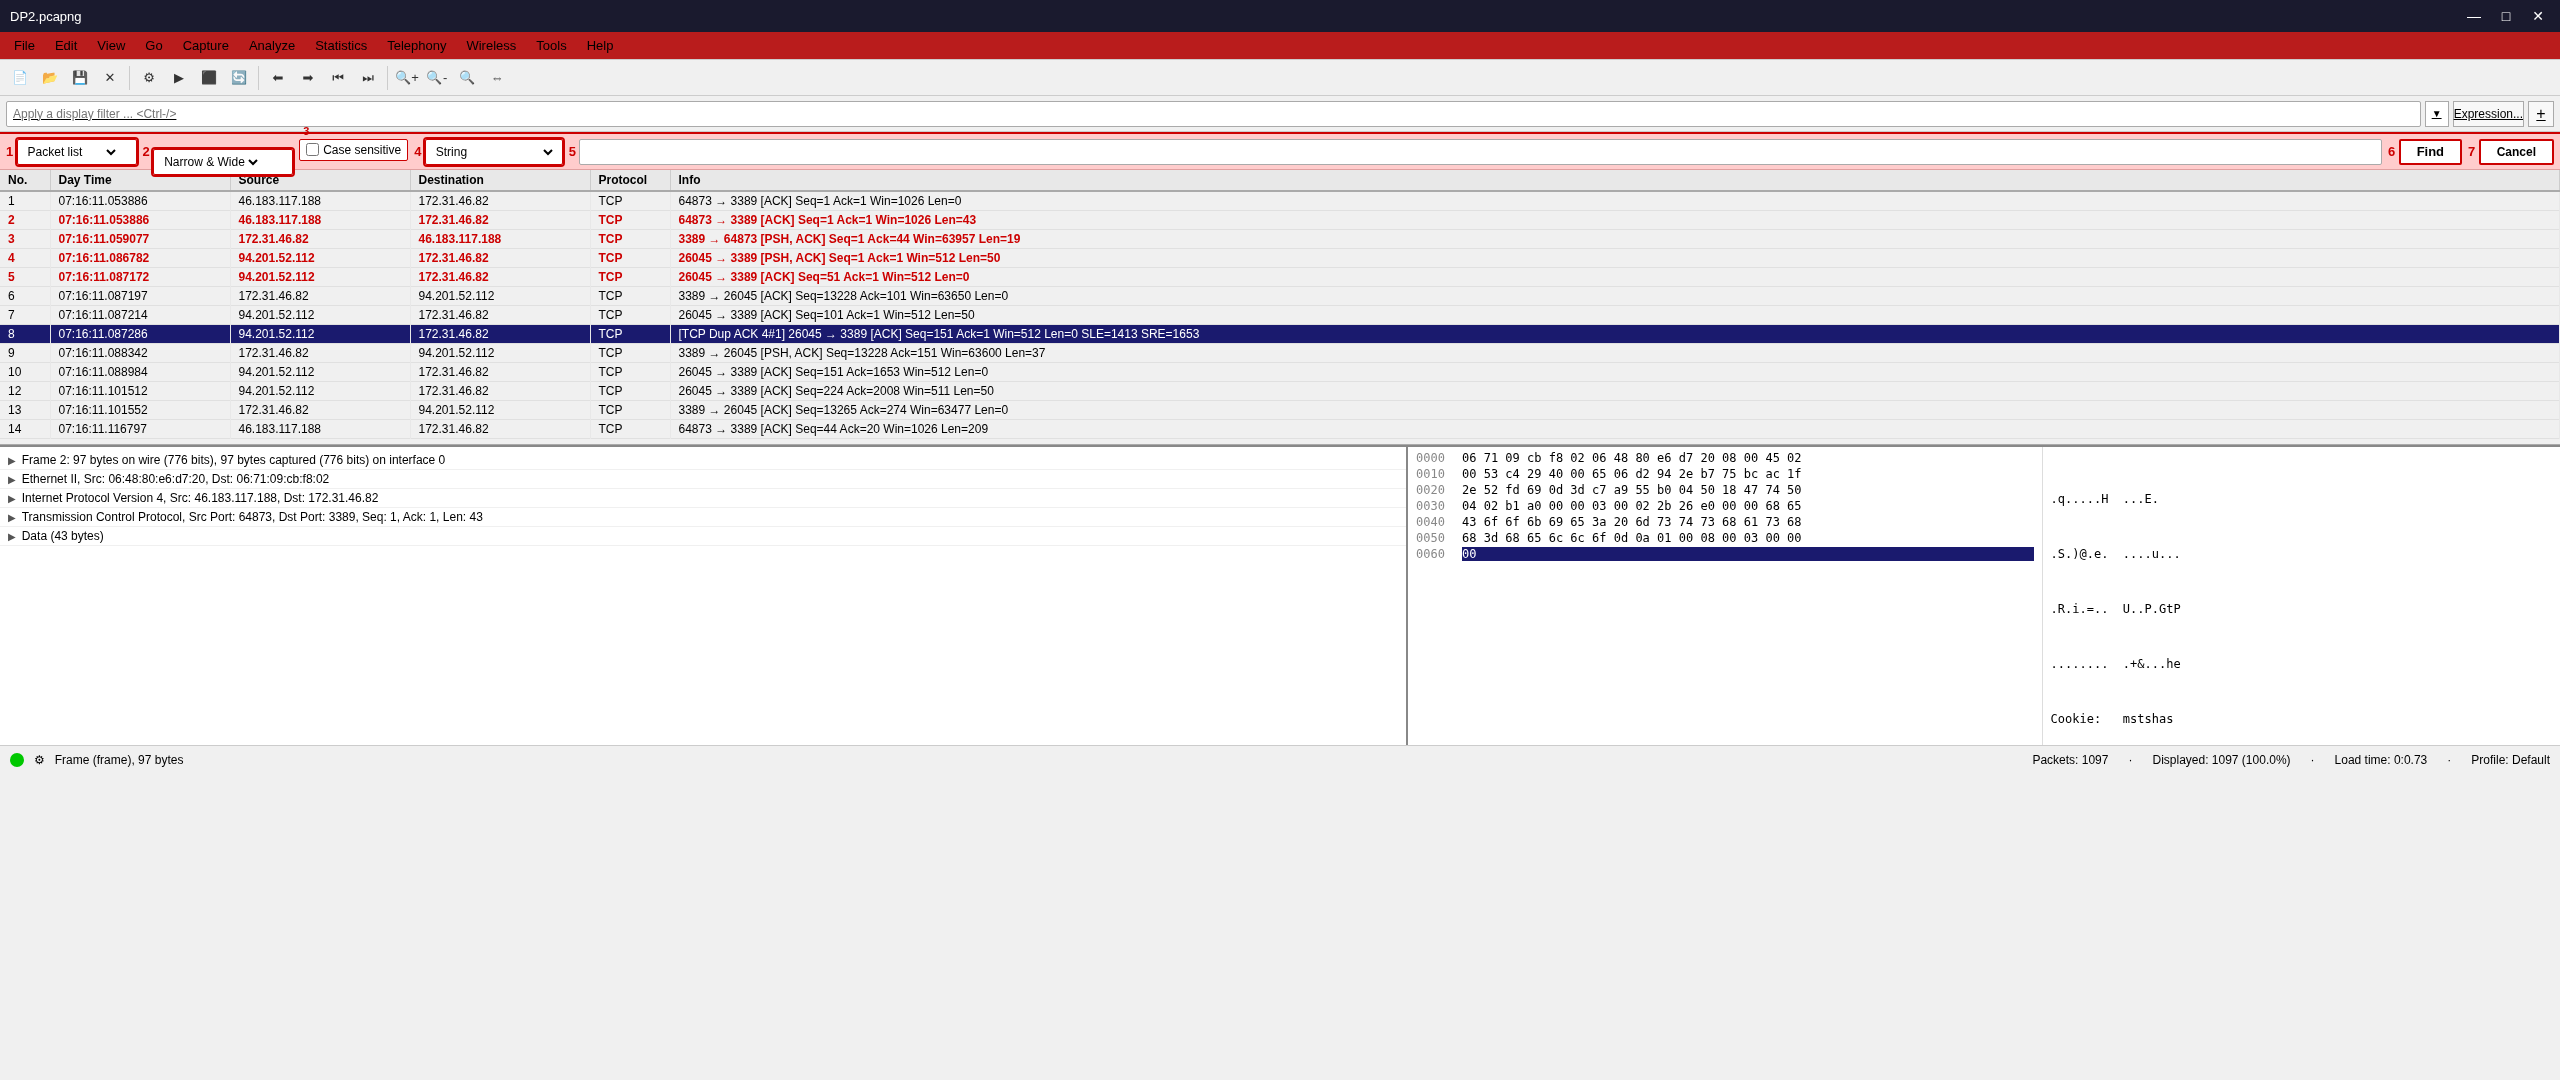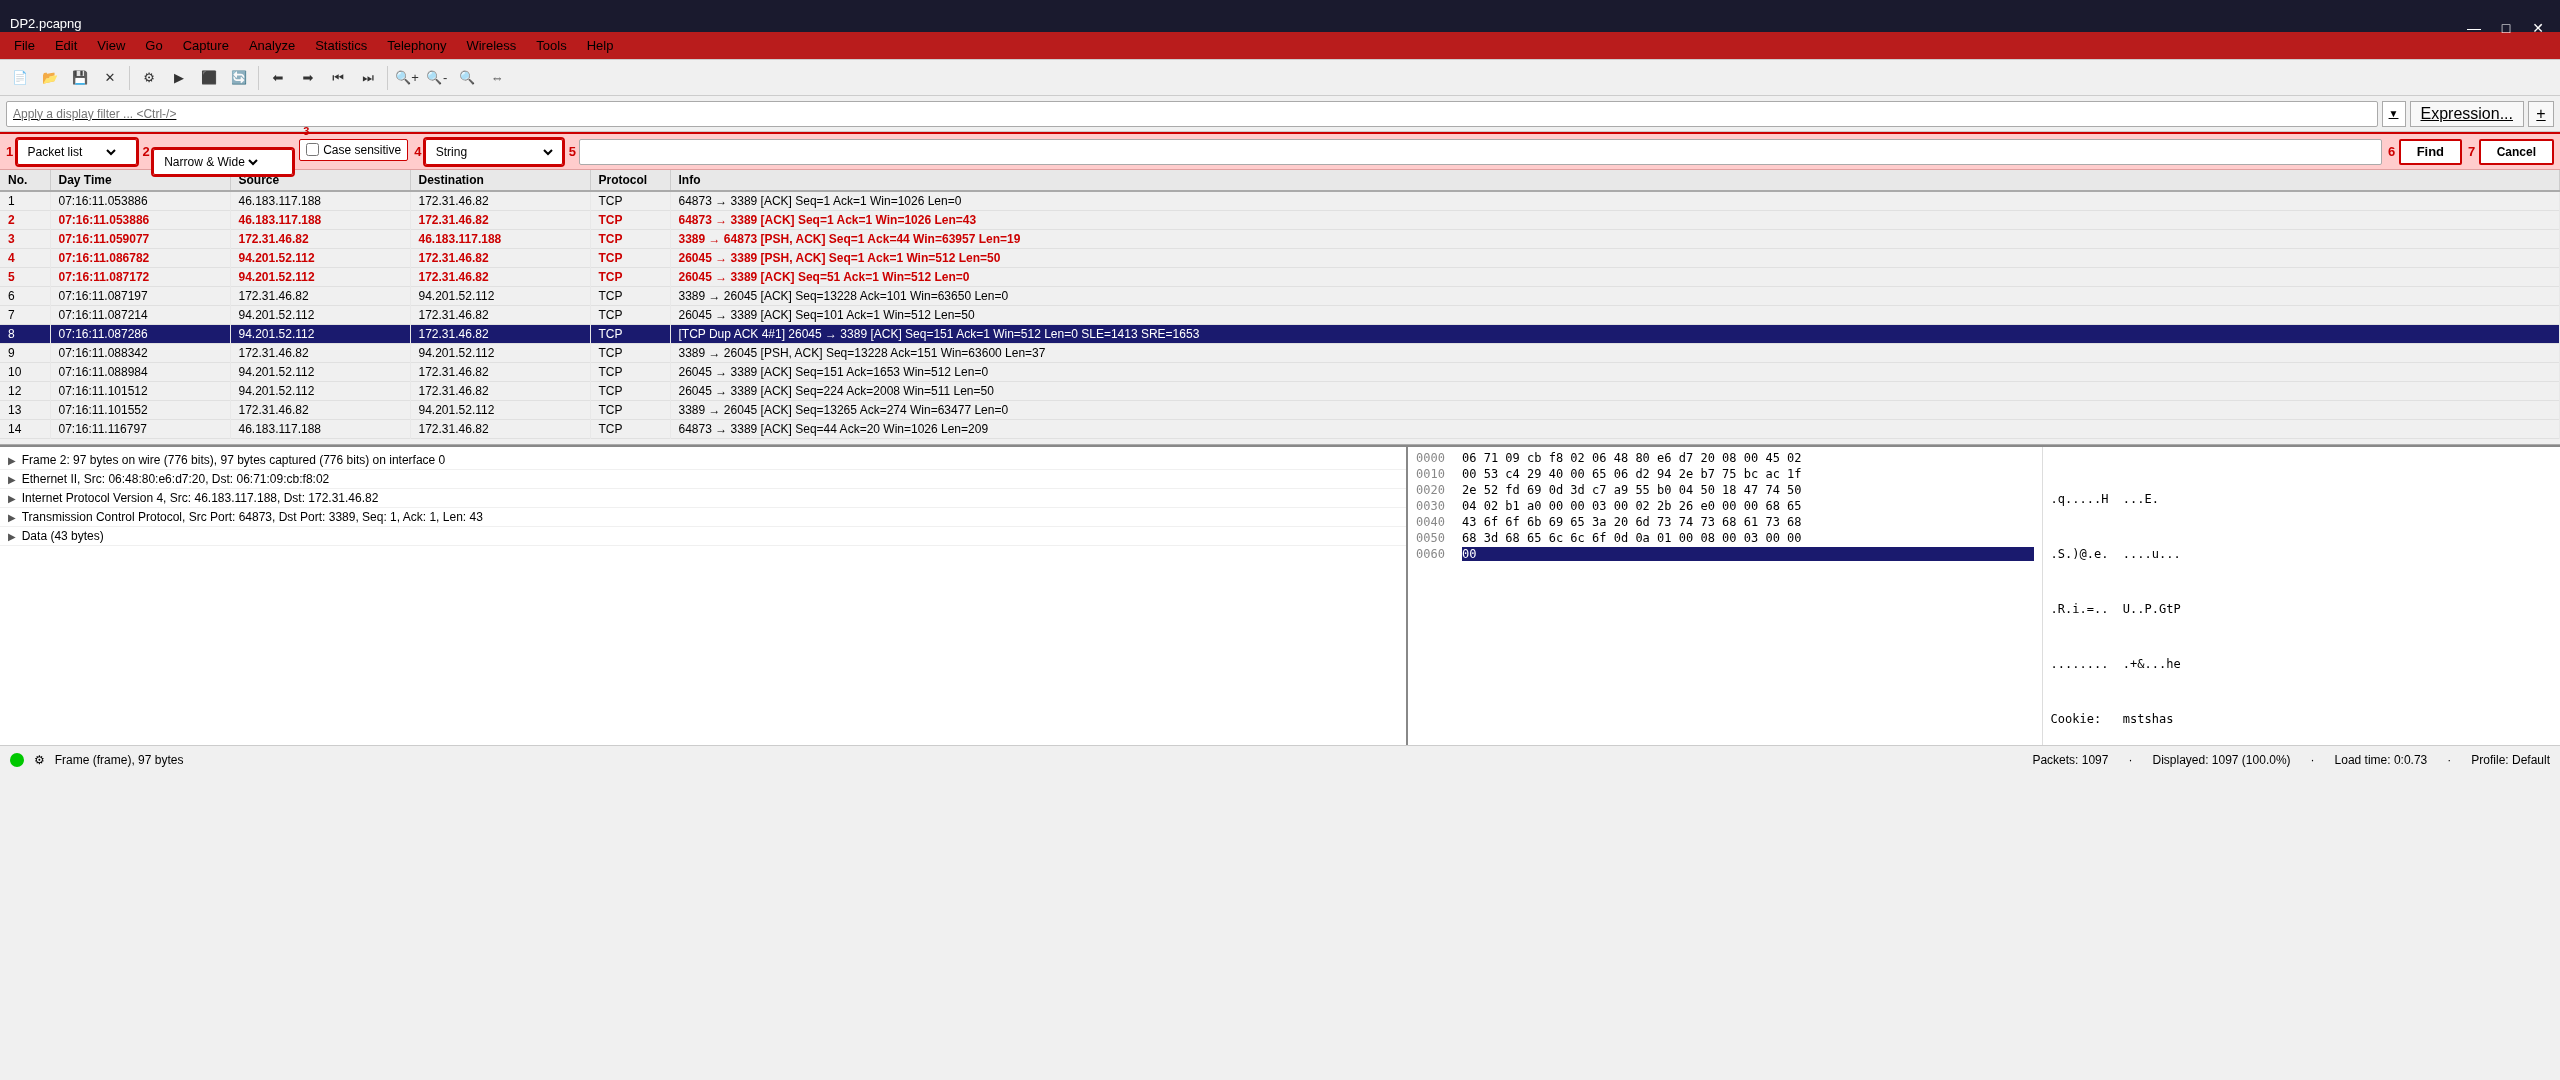--- a/index.html
+++ b/index.html
@@ -12,22 +12,23 @@
       overflow: hidden;
       color: #000;
     }
 
     
     #titlebar {
       background: #1a1a2e;
       color: #fff;
       height: 32px;
       display: flex;
+      align-items: center;
       justify-content: space-between;
-      padding: 16px 10px;
+      padding: 0 10px;
       font-size: 13px;
     }
     #titlebar-controls { display: flex; gap: 8px; }
     .title-btn {
       width: 24px; height: 24px;
       display: flex; align-items: center; justify-content: center;
       cursor: pointer; color: #fff; font-size: 14px;
       border-radius: 2px;
     }
 
@@ -92,25 +93,25 @@
     #filter-dropdown {
       width: 24px; height: 26px;
       border: 1px solid #aaa;
       background: #fff;
       cursor: pointer;
       display: flex; align-items: center; justify-content: center;
       font-size: 10px;
     }
     #expression-btn {
       height: 26px;
-      padding: 0 10px;
+      padding: 0 0;
       border: 1px solid #aaa;
       background: #f8f8f8;
       cursor: pointer;
-      font-size: 16px;
+      font-size: 12px;
     }
     #plus-btn {
       width: 26px; height: 26px;
       border: 1px solid #aaa;
       background: #f8f8f8;
       cursor: pointer;
       font-size: 16px;
       display: flex; align-items: center; justify-content: center;
     }
 

